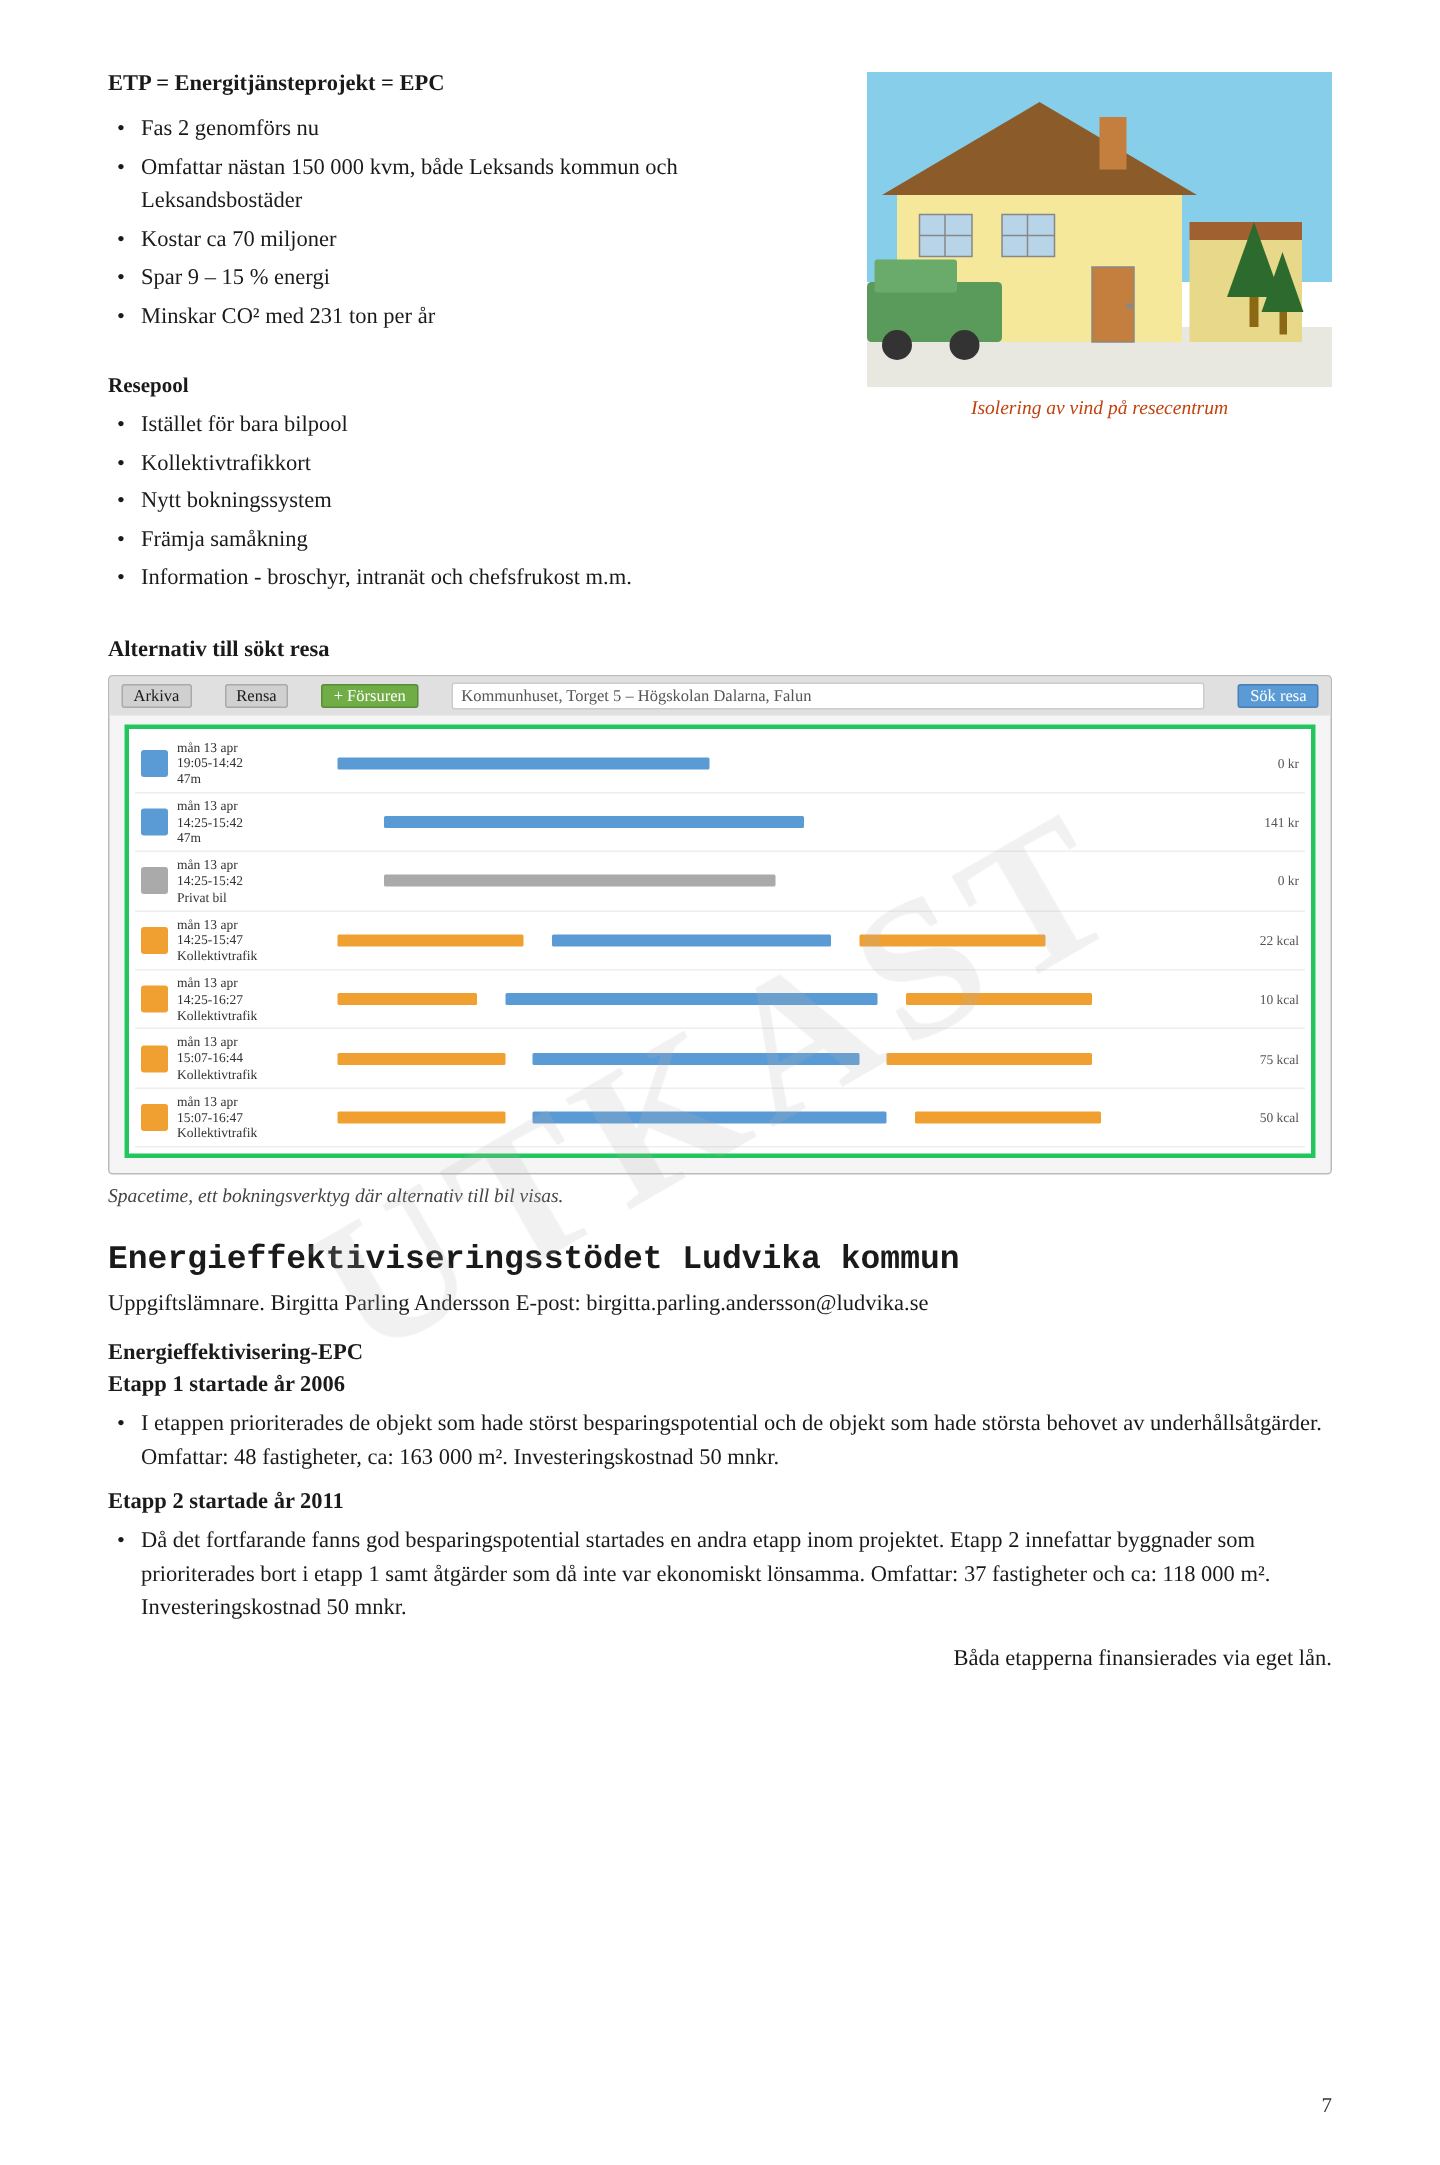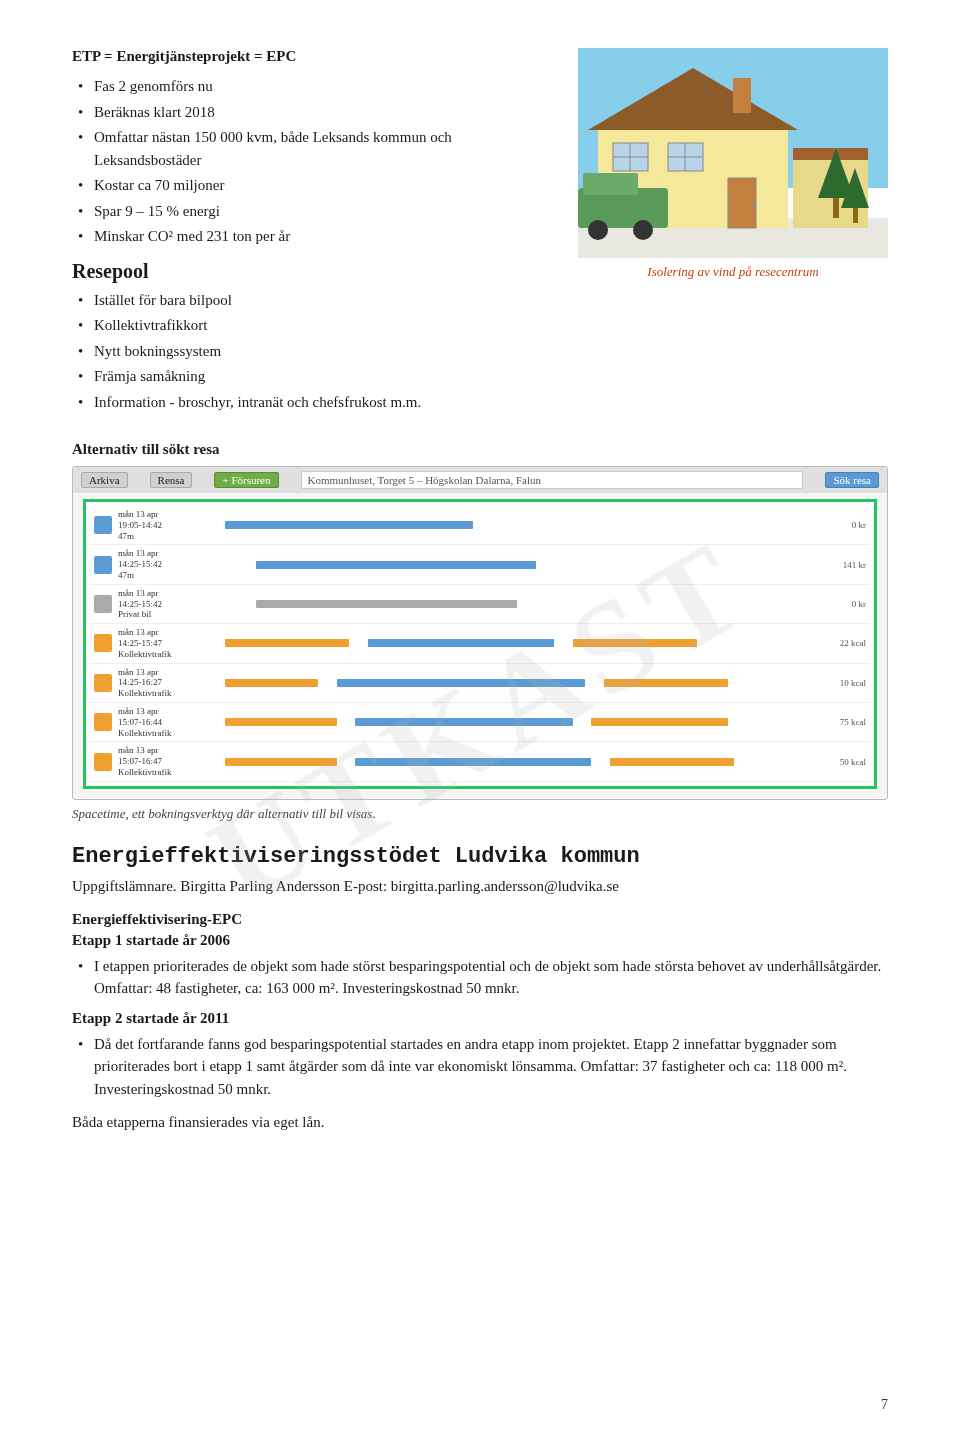--- a/index.html
+++ b/index.html
@@ -69,24 +69,24 @@
     }
 
     ul li::before {
       content: "•";
       position: absolute;
       left: 6px;
       top: 0;
     }
 
     .resepool-title {
-      font-size: 20px;
+      font-size: 14px;
       font-weight: bold;
       margin-bottom: 6px;
-      margin-top: 12px;
+      margin-top: 28px;
     }
 
     .alternativ-title {
       font-size: 15px;
       font-weight: bold;
       margin-bottom: 8px;
     }
 
     .spacetime-box {
       border: 1px solid #bbb;
@@ -215,20 +215,21 @@
 
     .etapp-title {
       font-size: 15px;
       font-weight: bold;
       margin-bottom: 6px;
     }
 
     p {
       line-height: 1.6;
       margin-bottom: 8px;
+      text-align: right;
     }
 
     .page-number {
       position: absolute;
       bottom: 30px;
       right: 72px;
       font-size: 14px;
       color: #333;
     }
 
@@ -241,21 +242,20 @@
 </head>
 <body>
 
 <div class="watermark">UTKAST</div>
 
 <div class="top-section">
   <div class="top-left">
     <div class="etp-title-line">ETP = Energitjänsteprojekt = EPC</div>
     <ul>
       <li>Fas 2 genomförs nu</li>
-      <li>Beräknas klart 2018</li>
       <li>Omfattar nästan 150 000 kvm, både Leksands kommun och Leksandsbostäder</li>
       <li>Kostar ca 70 miljoner</li>
       <li>Spar 9 – 15 % energi</li>
       <li>Minskar CO² med 231 ton per år</li>
     </ul>
 
     <div class="resepool-title">Resepool</div>
     <ul>
       <li>Istället för bara bilpool</li>
       <li>Kollektivtrafikkort</li>

